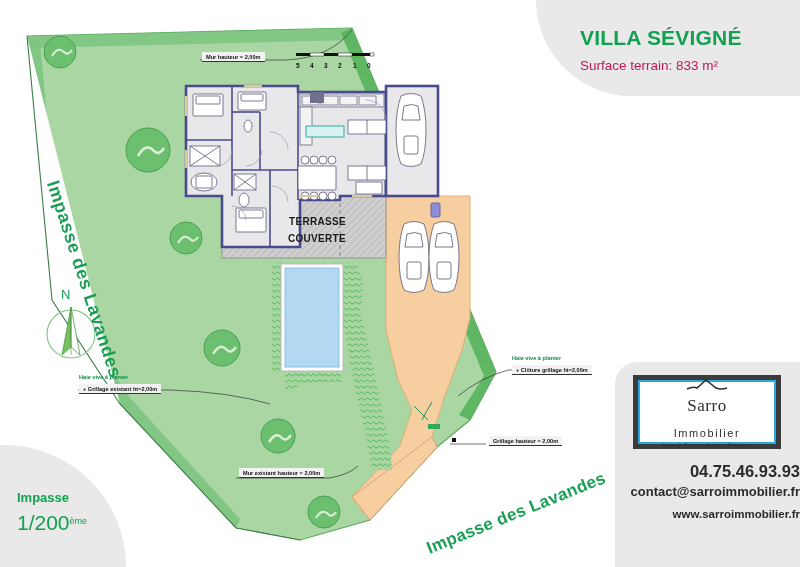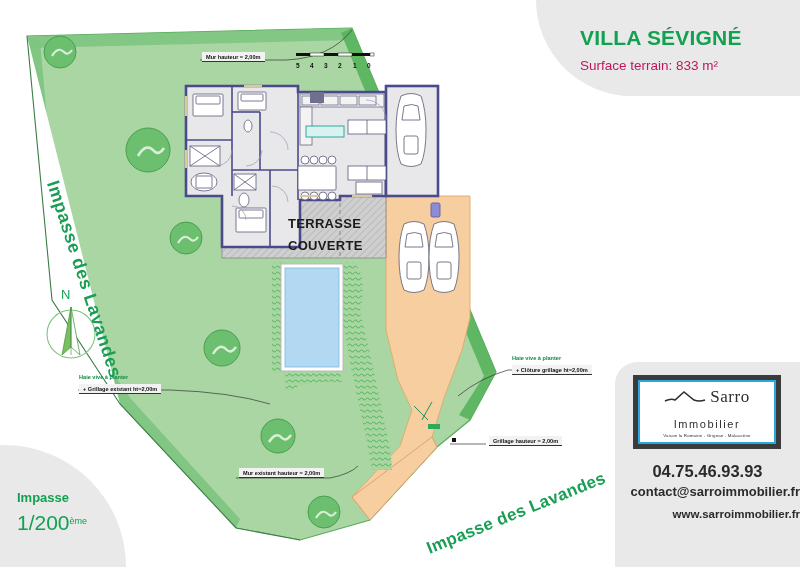--- a/index.html
+++ b/index.html
@@ -52,26 +52,26 @@
   }
   .logo-box{
     position:absolute;left:18px;top:13px;width:148px;height:74px;
     background:#3b3b3b;padding:0;box-sizing:border-box;
   }
   .logo-inner{
     position:absolute;left:5px;top:5px;right:5px;bottom:5px;
     background:#ffffff;border:2px solid #29a8df;box-sizing:border-box;
     display:flex;flex-direction:column;align-items:center;justify-content:center;
   }
-  .logo-row1{display:flex;align-items:center;gap:4px;margin-top:1px;}
+  .logo-row1{display:flex;align-items:center;gap:4px;margin-top:1px;flex-direction:column;}
   .logo-row1 .brand{font-size:17px;color:#2f2f2f;font-family:"Liberation Serif",serif;letter-spacing:.5px;}
   .logo-row2{font-size:11px;color:#2f2f2f;letter-spacing:1.6px;margin-top:11px;}
   .logo-row3{font-size:4.4px;color:#2f2f2f;letter-spacing:.15px;margin-top:3px;white-space:nowrap;}
   .agency-phone{
-    position:absolute;left:0;right:0;top:100px;text-align:center;
+    position:absolute;left:0;right:0;top:100px;text-align:right;
     font-size:16.5px;font-weight:bold;color:#2b2b2b;
   }
   .agency-mail{
     position:absolute;left:0;right:0;top:122px;text-align:right;
     font-size:13px;font-weight:bold;color:#2b2b2b;
   }
   .agency-web{
     position:absolute;left:0;right:0;top:146px;text-align:right;
     font-size:11.5px;font-weight:bold;color:#2b2b2b;
   }
@@ -93,22 +93,22 @@
     transform:rotate(-22deg);transform-origin:0 0;letter-spacing:.3px;}
 
   
   #compass{position:absolute;left:40px;top:287px;width:62px;height:76px;z-index:24;}
   #compass .n{position:absolute;left:21px;top:0;font-size:13px;color:#1a9e55;font-weight:normal;}
   
   #scalebar{position:absolute;left:296px;top:52px;width:82px;height:22px;z-index:24;}
   #scalebar .num{position:absolute;top:10px;font-size:6.5px;color:#111;font-weight:bold;}
 
   
-  #terrasse{position:absolute;left:288px;top:213px;z-index:25;text-align:left;
-            font-size:13px;font-weight:bold;color:#1a1a1a;line-height:1.7;letter-spacing:.3px;}
+  #terrasse{position:absolute;left:288px;top:213px;z-index:25;text-align:right;
+            font-size:10px;font-weight:bold;color:#1a1a1a;line-height:1.7;letter-spacing:.3px;}
 </style>
 </head>
 <body>
 
 <div id="stage">
 
   <svg id="plan" viewBox="0 0 800 567" xmlns="http://www.w3.org/2000/svg">
     <defs>
       <pattern id="shrub" width="6" height="6" patternUnits="userSpaceOnUse">
         <rect width="6" height="6" fill="#a9d6a3"></rect>

